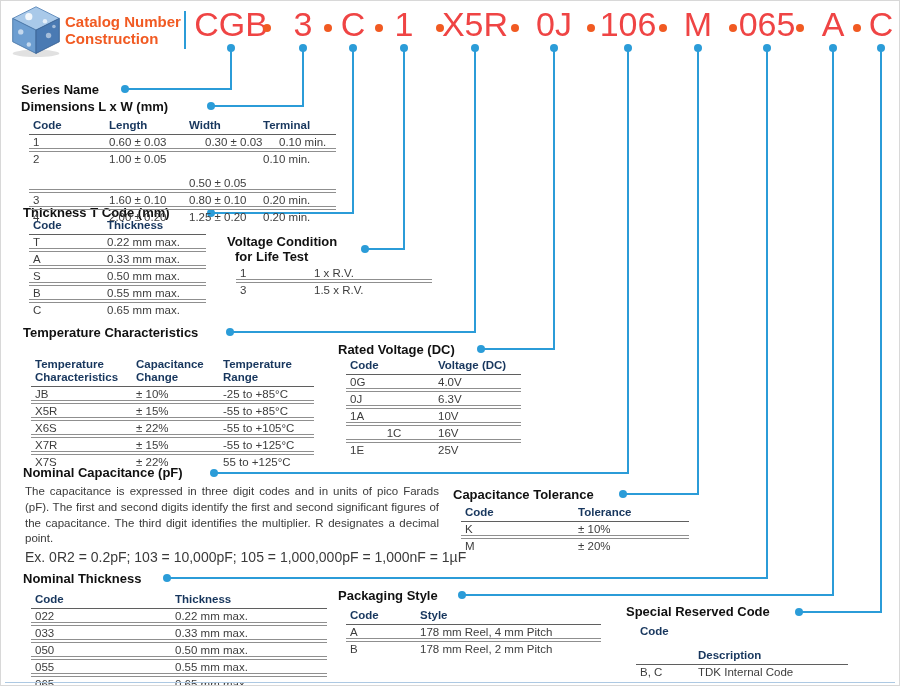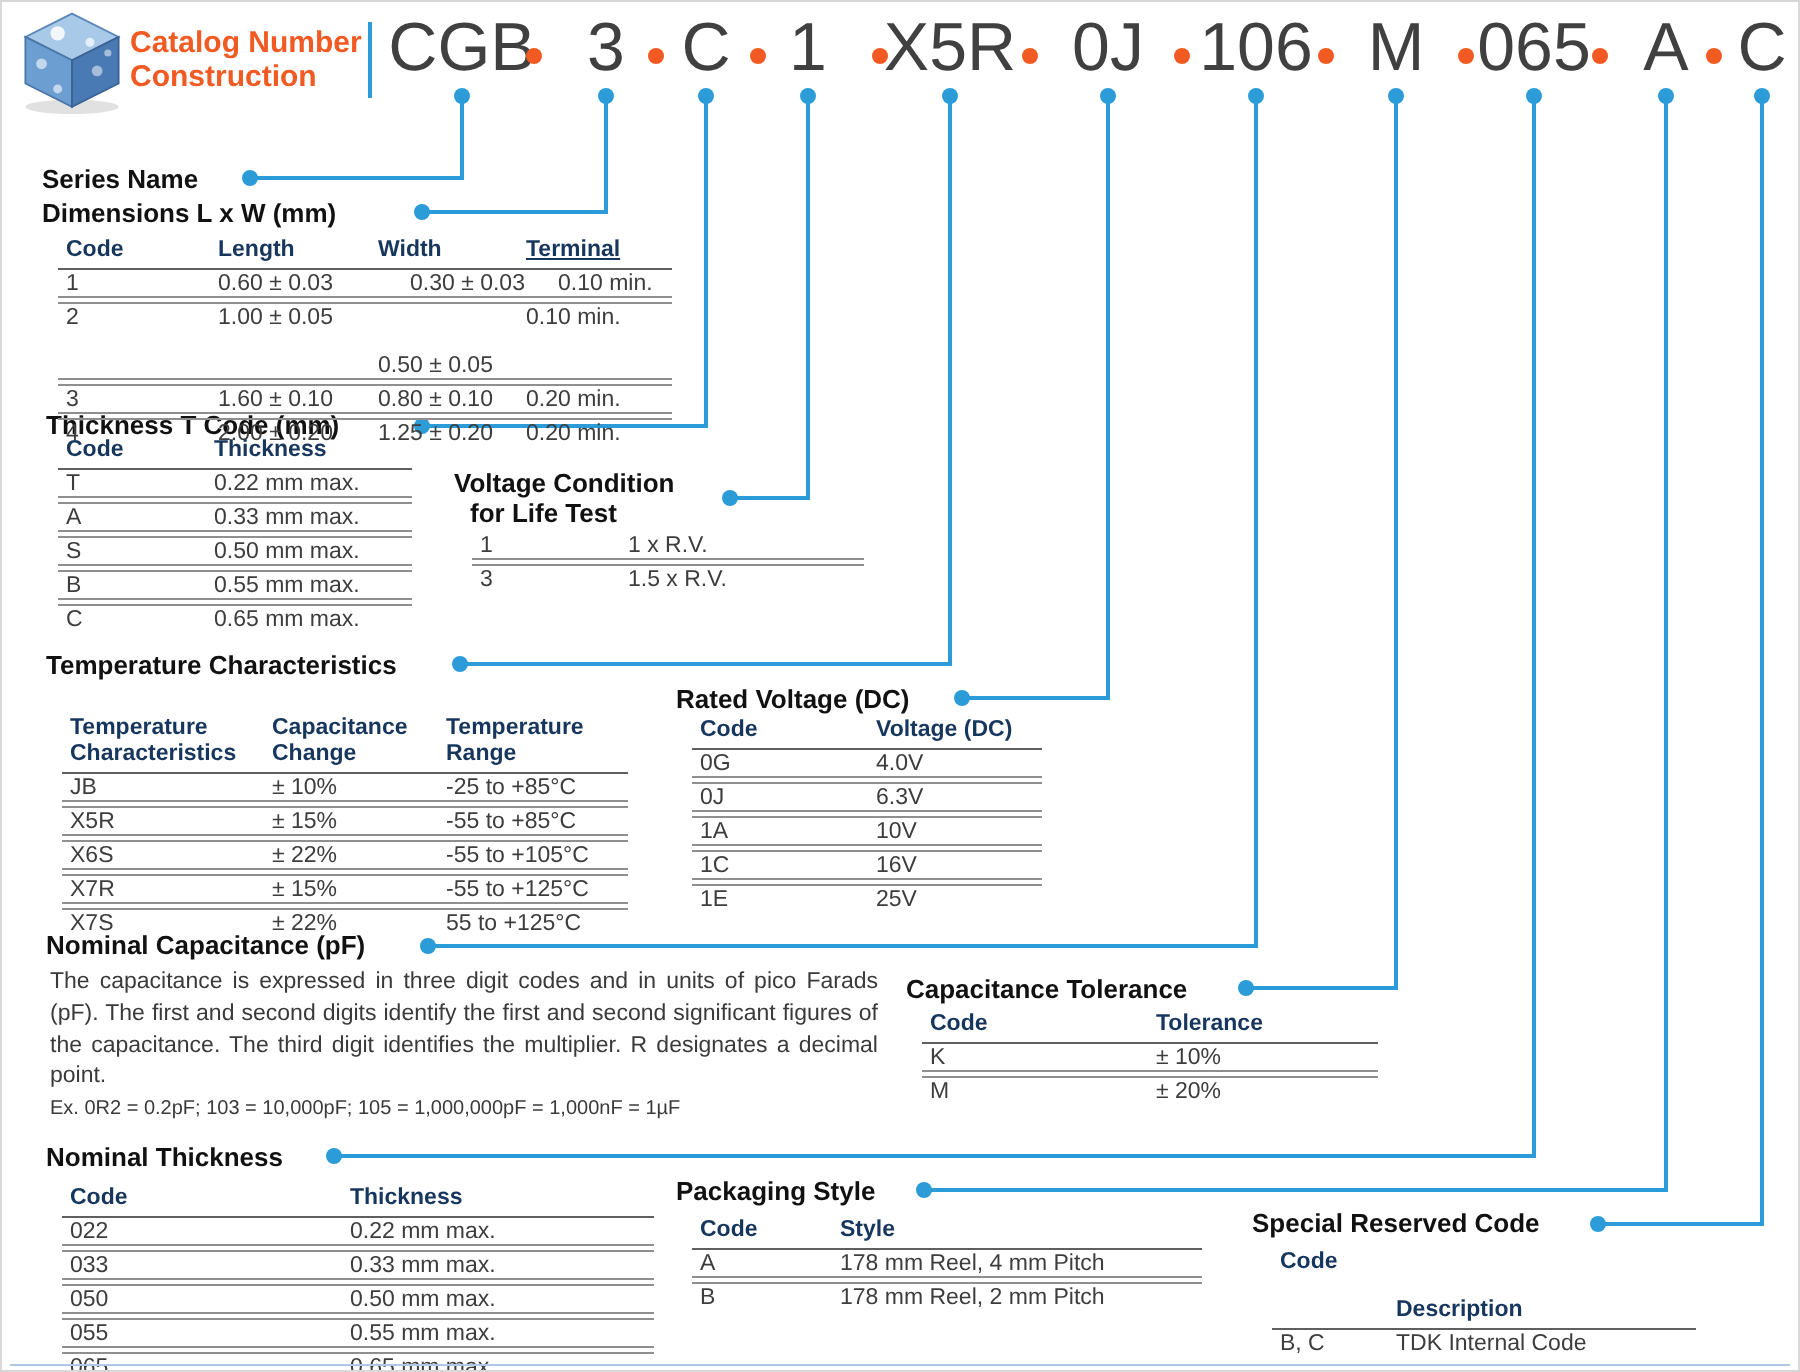--- a/index.html
+++ b/index.html
@@ -14,21 +14,21 @@
     position:absolute; left:64px; top:12px;
     color:#f15a22; font-size:15px; font-weight:bold; line-height:17px;
   }
   .brand span { display:block; }
   .brand-sep { position:absolute; left:183px; top:10px; width:2px; height:38px; background:#2b9cd8; }
   .cube { position:absolute; left:8px; top:4px; }
   
   #catalog-row { position:absolute; left:0; top:0; width:900px; height:60px; }
   .seg {
     position:absolute; top:4px; transform:translateX(-50%);
-    color:#404040; font-size:34px; line-height:38px; white-space:nowrap;
+    color:#ef4444; font-size:34px; line-height:38px; white-space:nowrap;
   }
   .bullet {
     position:absolute; top:23px; width:8px; height:8px; border-radius:50%;
     background:#f15a22; transform:translateX(-50%);
   }
   
   #connector-overlay { position:absolute; left:0; top:0; pointer-events:none; }
   
   .title {
     position:absolute; font-size:13px; font-weight:bold; color:#111111;
@@ -44,21 +44,21 @@
   .t-sep { height:4px; border-top:1px solid #8f8f8f; border-bottom:1px solid #8f8f8f; }
   .cell { flex:0 0 auto; }
   .pad .cell:first-child { padding-left:4px; }
   
   #cap-paragraph {
     position:absolute; left:24px; top:483px; width:414px;
     font-size:11.5px; color:#3a3a3a; line-height:15.8px; text-align:justify;
   }
   #cap-example {
     position:absolute; left:24px; top:548px; width:430px;
-    font-size:10px; color:#3a3a3a; white-space:nowrap;
+    font-size:14px; color:#3a3a3a; white-space:nowrap;
   }
   .bottom-rule { position:absolute; left:4px; right:4px; top:681px; border-top:1px solid #adc9e3; }
 </style>
 </head>
 <body>
 
 <div id="page">
 
   <svg class="cube" width="54" height="52" viewBox="0 0 60 58">
     <ellipse cx="30" cy="54" rx="26" ry="4" fill="#c9c9c9" opacity="0.55"></ellipse>
@@ -155,21 +155,21 @@
   <div class="title" style="left:625px; top:603px">Special Reserved Code</div>
 
   <div id="cap-paragraph">The capacitance is expressed in three digit codes and in units of pico Farads (pF).  The first and second digits identify the first and second significant figures of the capacitance.  The third digit identifies the multiplier.  R designates a decimal point.</div>
   <div id="cap-example">Ex.  0R2 = 0.2pF; 103 = 10,000pF; 105 = 1,000,000pF = 1,000nF = 1µF</div>
 
   <div class="tbl pad" style="left:28px; top:118px; width:307px">
       <div class="t-head">
         <div class="cell" style="width: 80px;">Code</div>
         <div class="cell" style="width: 80px;">Length</div>
         <div class="cell" style="width: 74px;">Width</div>
-        <div class="cell" style="width: 73px; text-decoration: underline;">Terminal</div>
+        <div class="cell" style="width: 73px;">Terminal</div>
       </div>
       <div class="t-row">
         <div class="cell" style="width: 80px;">1</div>
         <div class="cell" style="width: 96px;">0.60 ± 0.03</div>
         <div class="cell" style="width: 74px;">0.30 ± 0.03</div>
         <div class="cell" style="width: 73px;">0.10 min.</div>
       </div>
       <div class="t-sep"></div>
       <div class="t-row">
         <div class="cell" style="width: 80px;">2</div>
@@ -286,21 +286,21 @@
         <div class="cell" style="width: 92px;">0J</div>
         <div class="cell" style="width: 83px;">6.3V</div>
       </div>
       <div class="t-sep"></div>
       <div class="t-row">
         <div class="cell" style="width: 92px;">1A</div>
         <div class="cell" style="width: 83px;">10V</div>
       </div>
       <div class="t-sep"></div>
       <div class="t-row">
-        <div class="cell" style="width: 92px;">1C</div>
+        <div class="cell" style="width: 92px; text-align: center;">1C</div>
         <div class="cell" style="width: 83px;">16V</div>
       </div>
       <div class="t-sep"></div>
       <div class="t-row">
         <div class="cell" style="width: 92px;">1E</div>
         <div class="cell" style="width: 83px;">25V</div>
       </div>
     </div>
   <div class="tbl pad" style="left:460px; top:505px; width:228px">
       <div class="t-head">

